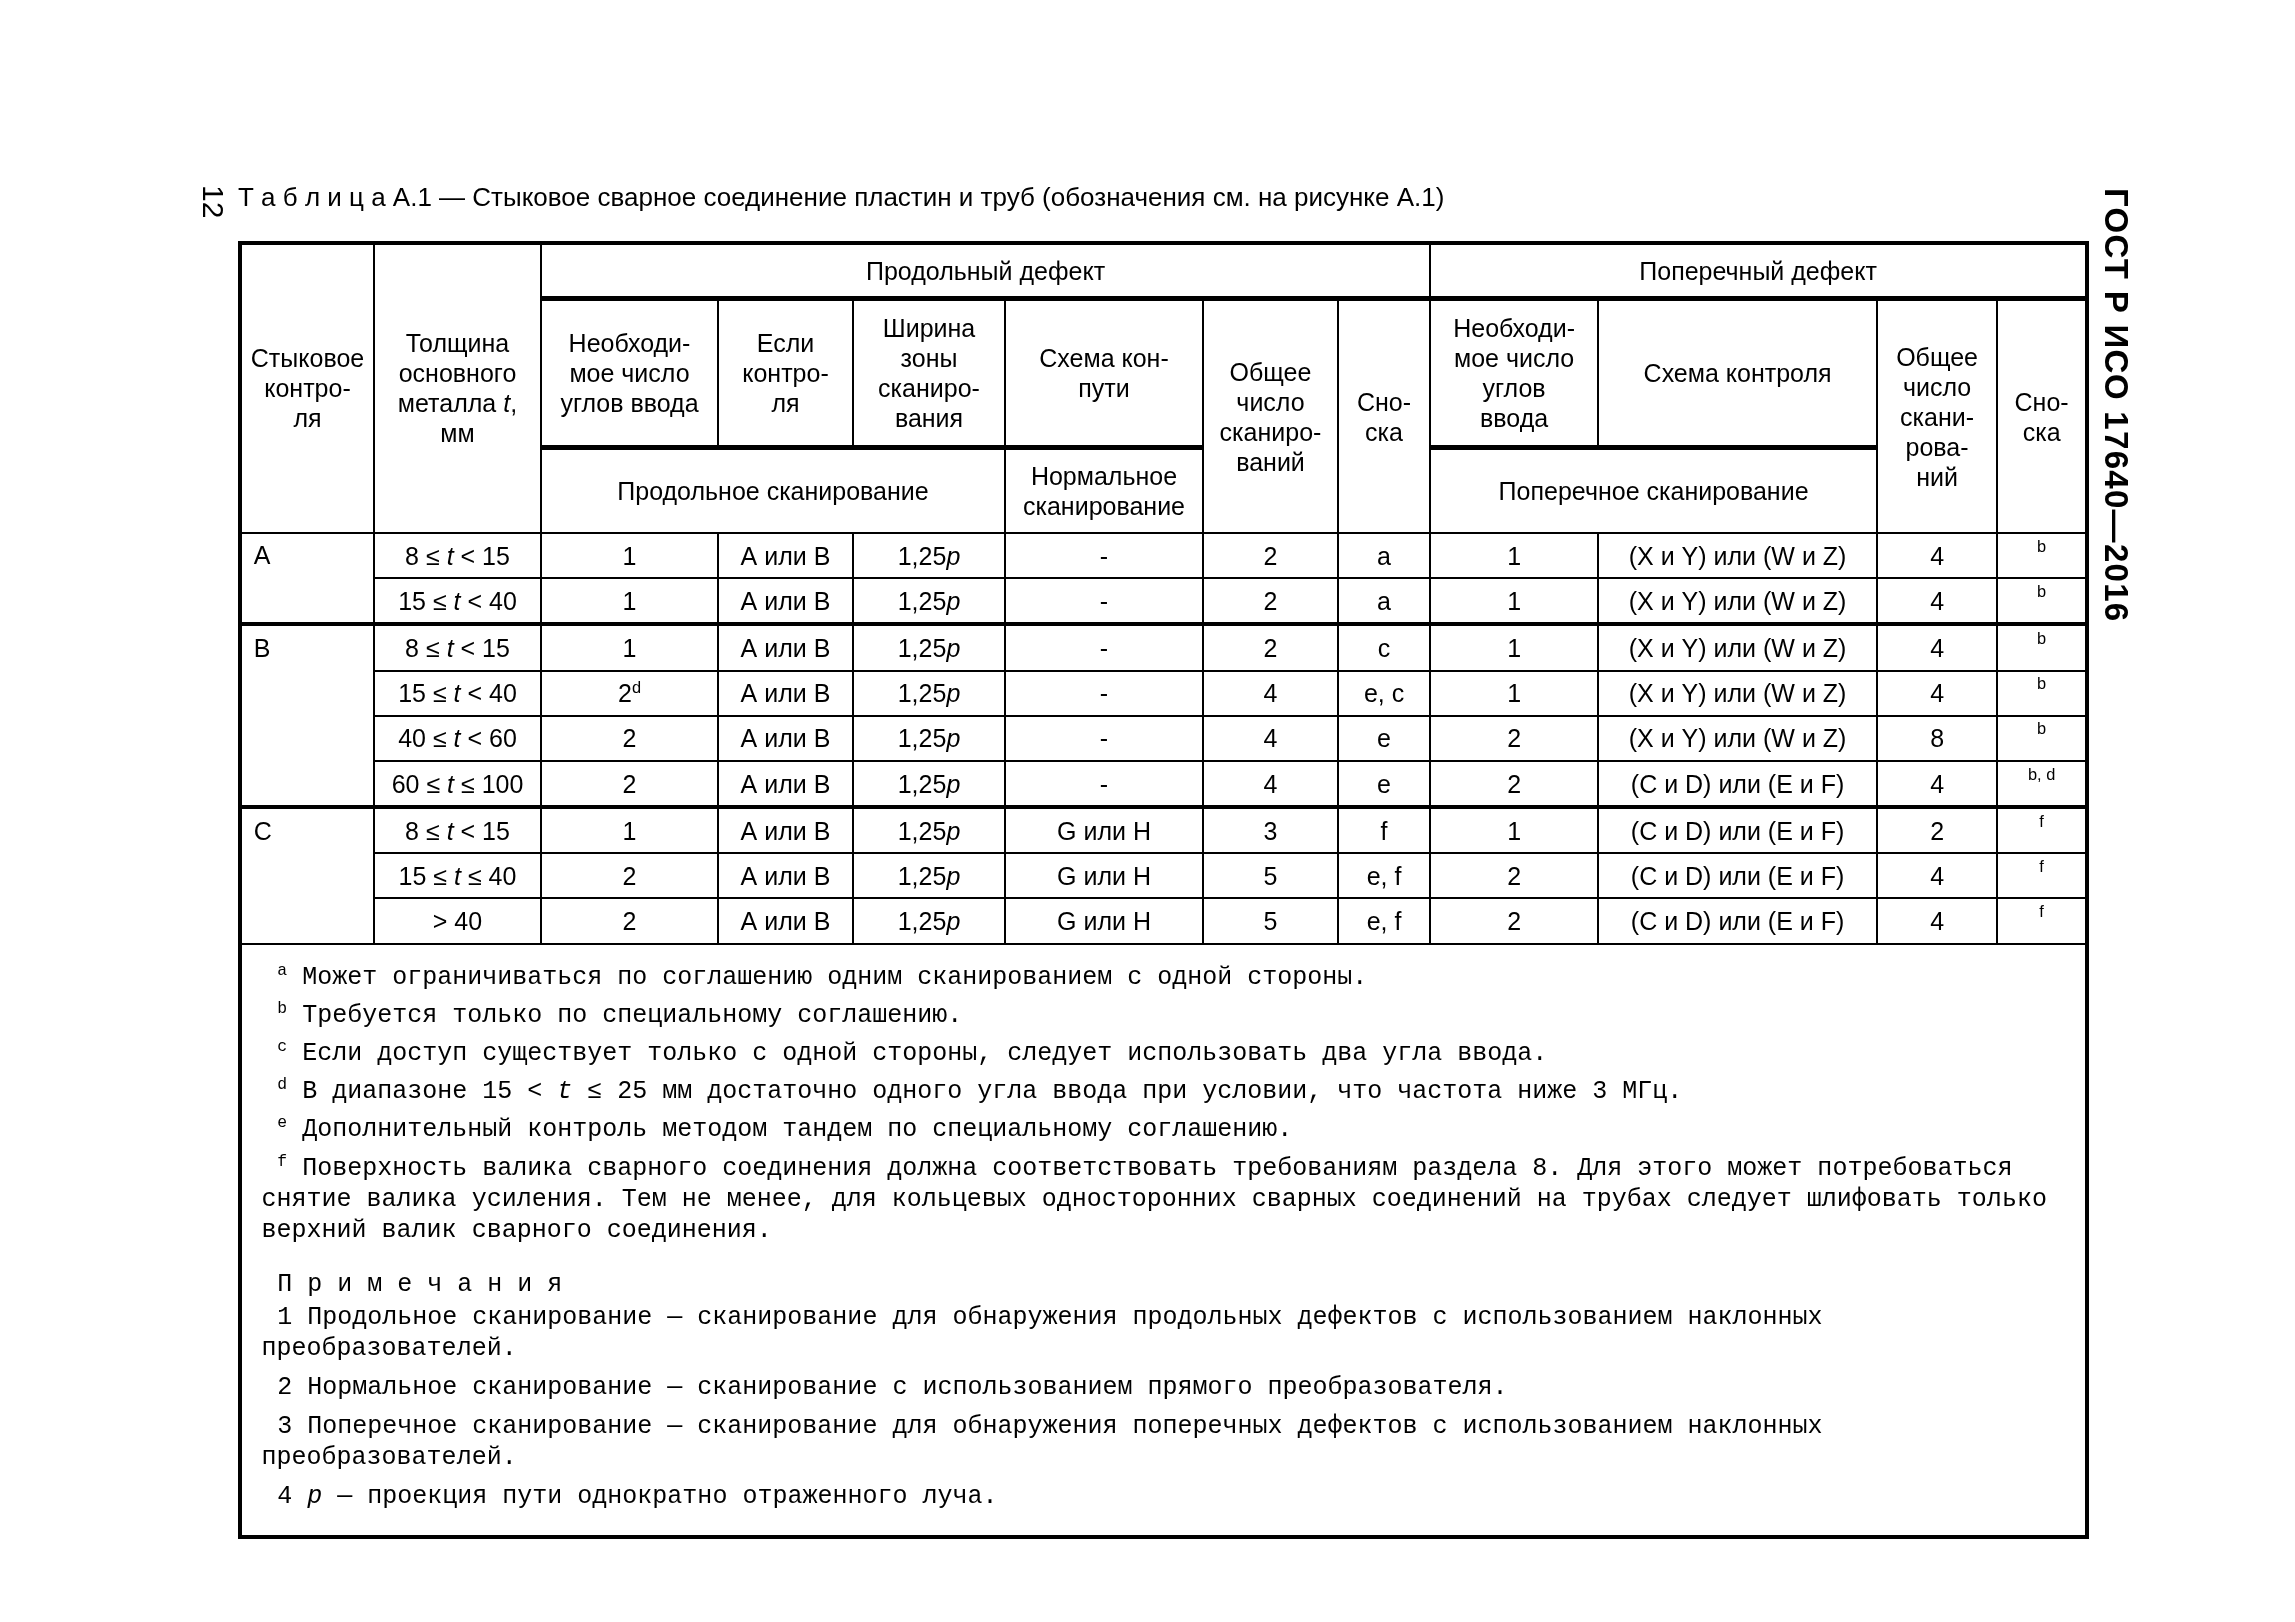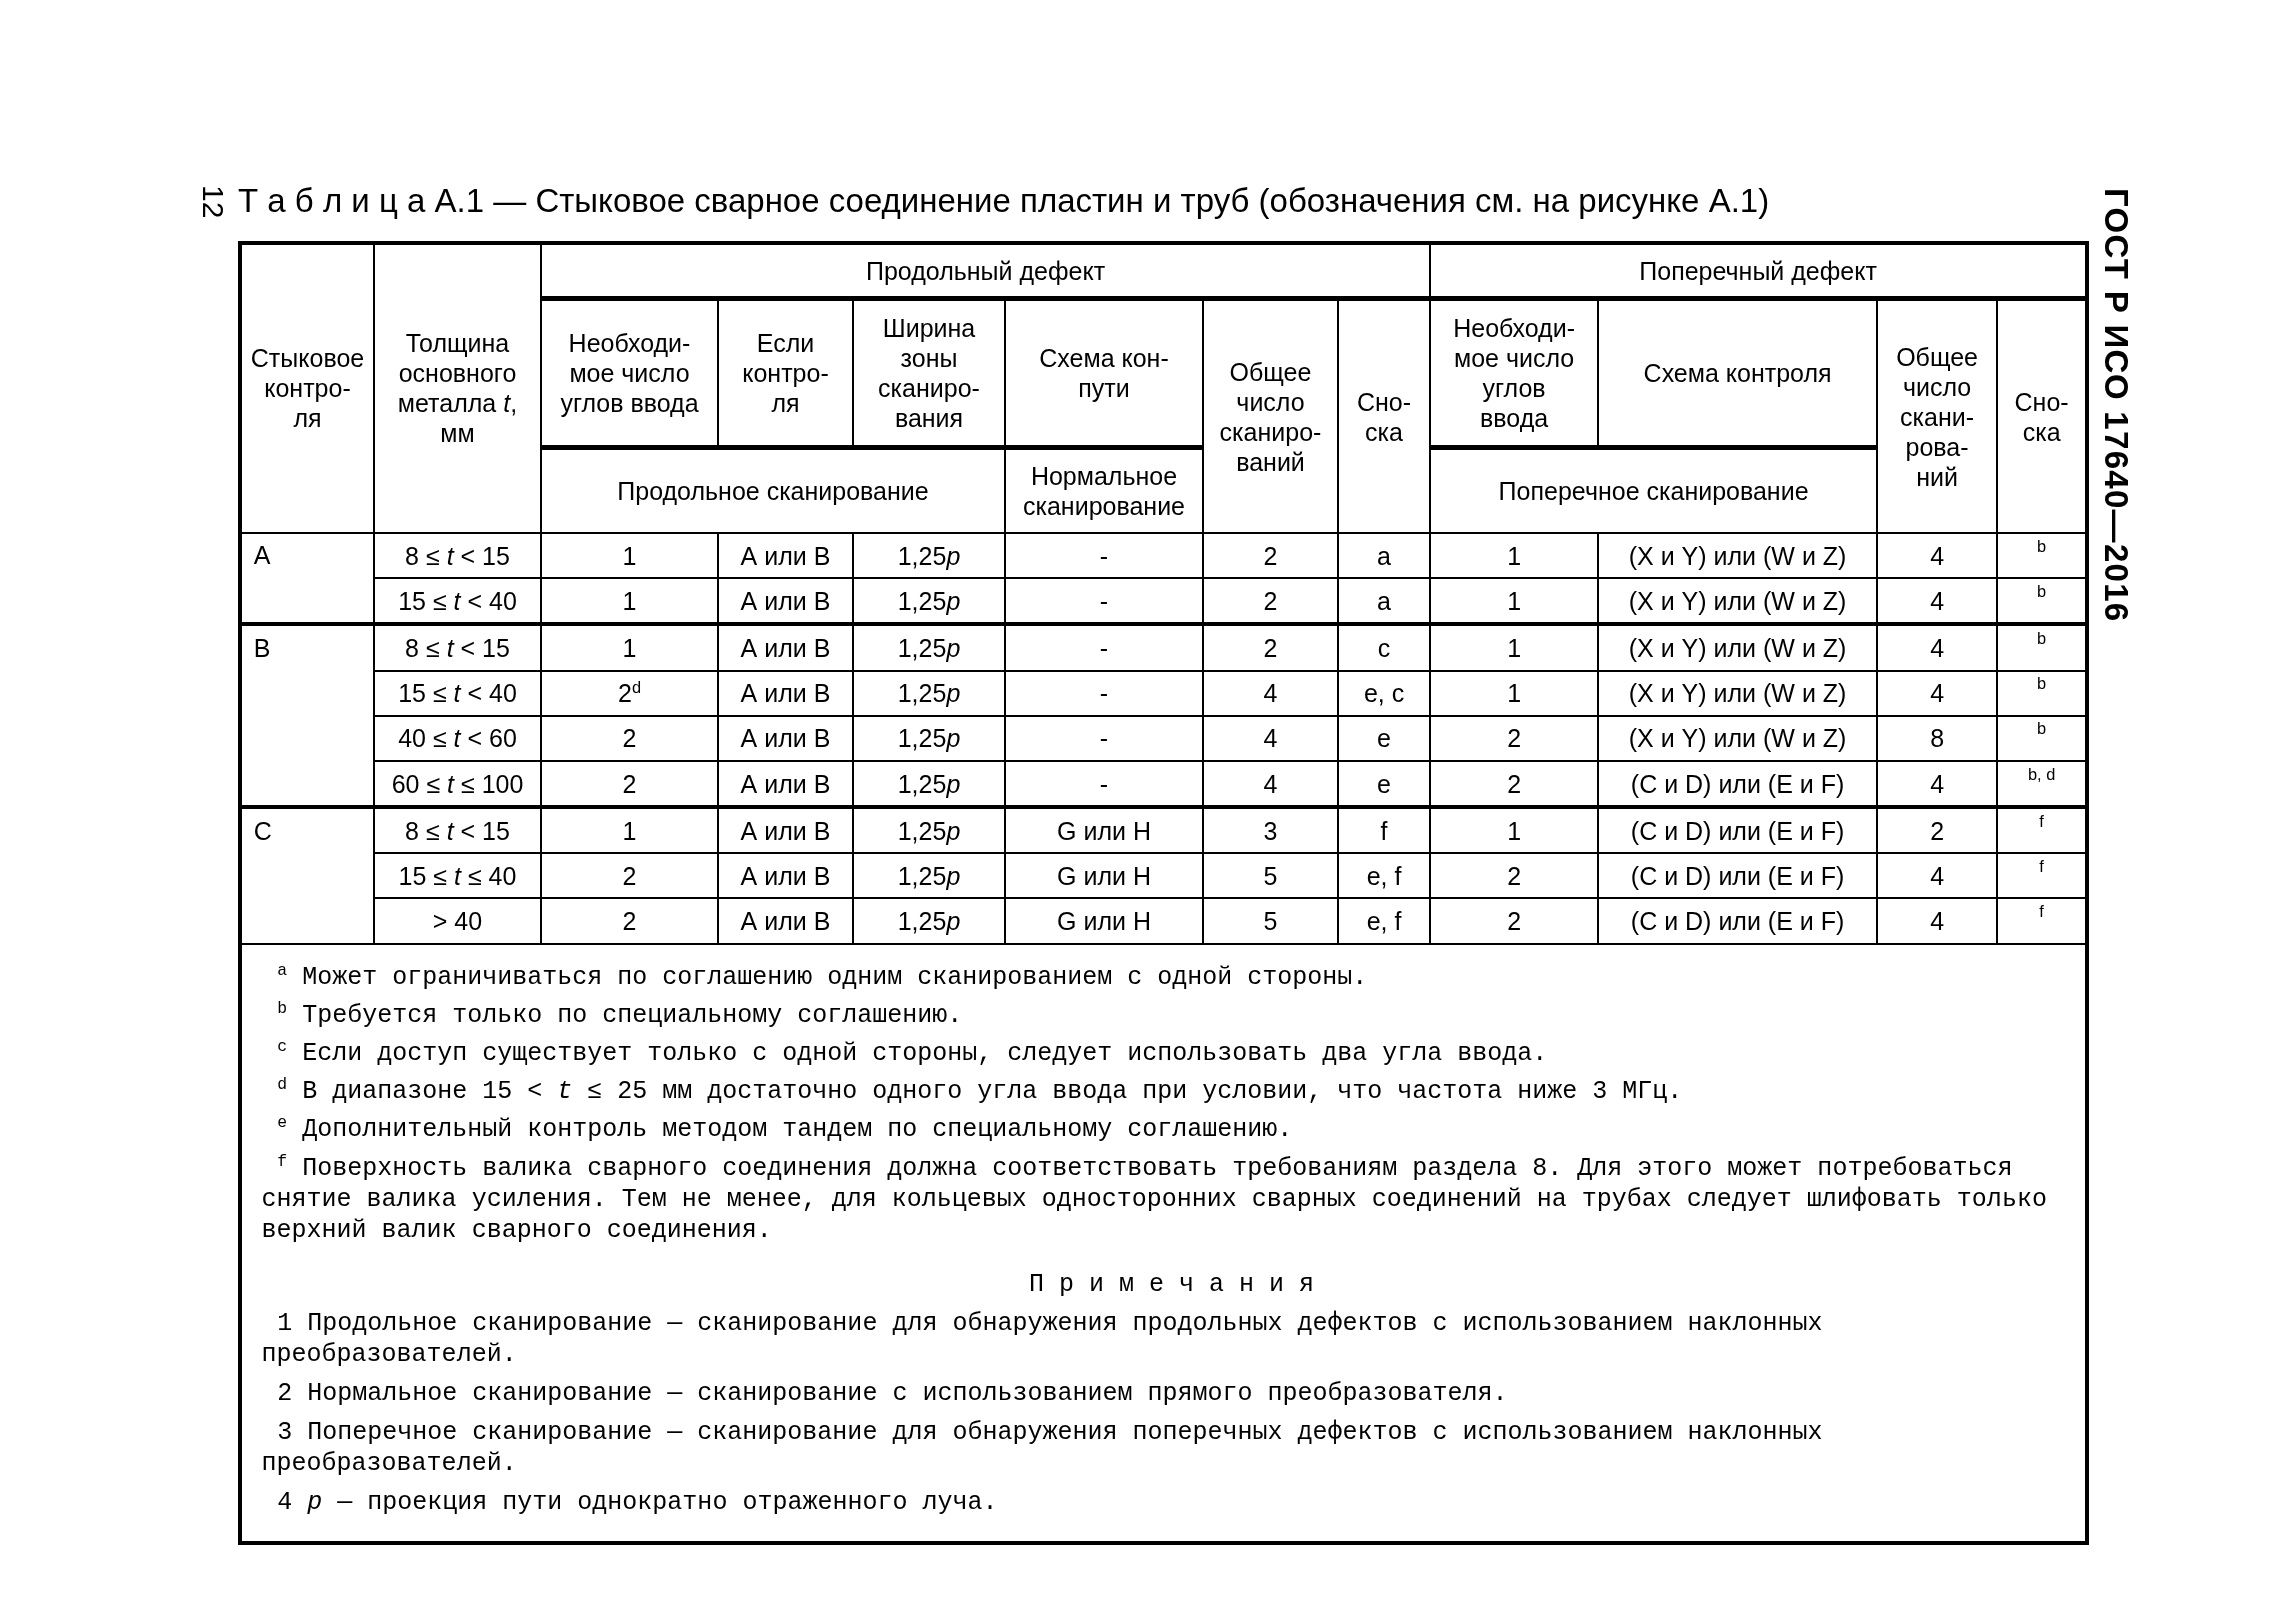--- a/index.html
+++ b/index.html
@@ -9,21 +9,21 @@
   }
   .page{position:relative;width:2295px;height:1623px;overflow:hidden;background:#fff;}
   .page-num{
     position:absolute;left:230px;top:185px;font-size:30px;
     transform:rotate(90deg);transform-origin:0 0;white-space:nowrap;
   }
   .doc-code{
     position:absolute;left:2135px;top:188px;font-size:33px;font-weight:bold;
     letter-spacing:1.3px;transform:rotate(90deg);transform-origin:0 0;white-space:nowrap;
   }
-  .title{position:absolute;left:238px;top:182px;font-size:33px;white-space:nowrap;}
+  .title{position:absolute;left:238px;top:182px;font-size:26px;white-space:nowrap;}
   table.tbl{
     position:absolute;left:238px;top:241px;width:1847px;
     border-collapse:collapse;table-layout:fixed;font-size:25px;
     border:4.6px solid #000;
   }
   .tbl th,.tbl td{
     border:2px solid #000;text-align:center;vertical-align:middle;
     line-height:1.2;padding:2.6px 3.9px;font-weight:normal;
   }
   .tbl th{white-space:pre-line;}
@@ -35,21 +35,21 @@
   tbody tr.grp td{border-top:4.6px solid #000;}
   td.level{text-align:left;vertical-align:top;padding:6.5px 0 0 11.8px;}
   sup.fn{font-size:16.4px;vertical-align:super;line-height:0;}
   td.fnote{vertical-align:top;padding-top:2.6px;}
   td.notes-cell{
     text-align:left;vertical-align:top;border-top:2.6px solid #000;
     padding:17px 19.6px 15.7px 19.6px;
     font-family:Liberation Mono, monospace;
   }
   .notes-cell p{margin:0 0 7.2px 0;text-indent:15.7px;line-height:1.24;font-size:25px;}
-  .notes-cell p.notes-title{margin-top:23.6px;margin-bottom:8px;text-align:center;}
+  .notes-cell p.notes-title{margin-top:23.6px;margin-bottom:2px;}
   .notes-cell p.note-item{margin-bottom:7.9px;}
   i{font-style:italic;}
 </style>
 </head>
 <body>
 
 <div class="page">
   <div class="page-num">12</div>
   <div class="doc-code">ГОСТ Р ИСО 17640—2016</div>
   <div class="title">Т а б л и ц а А.1 — Стыковое сварное соединение пластин и труб (обозначения см. на рисунке А.1)</div>

